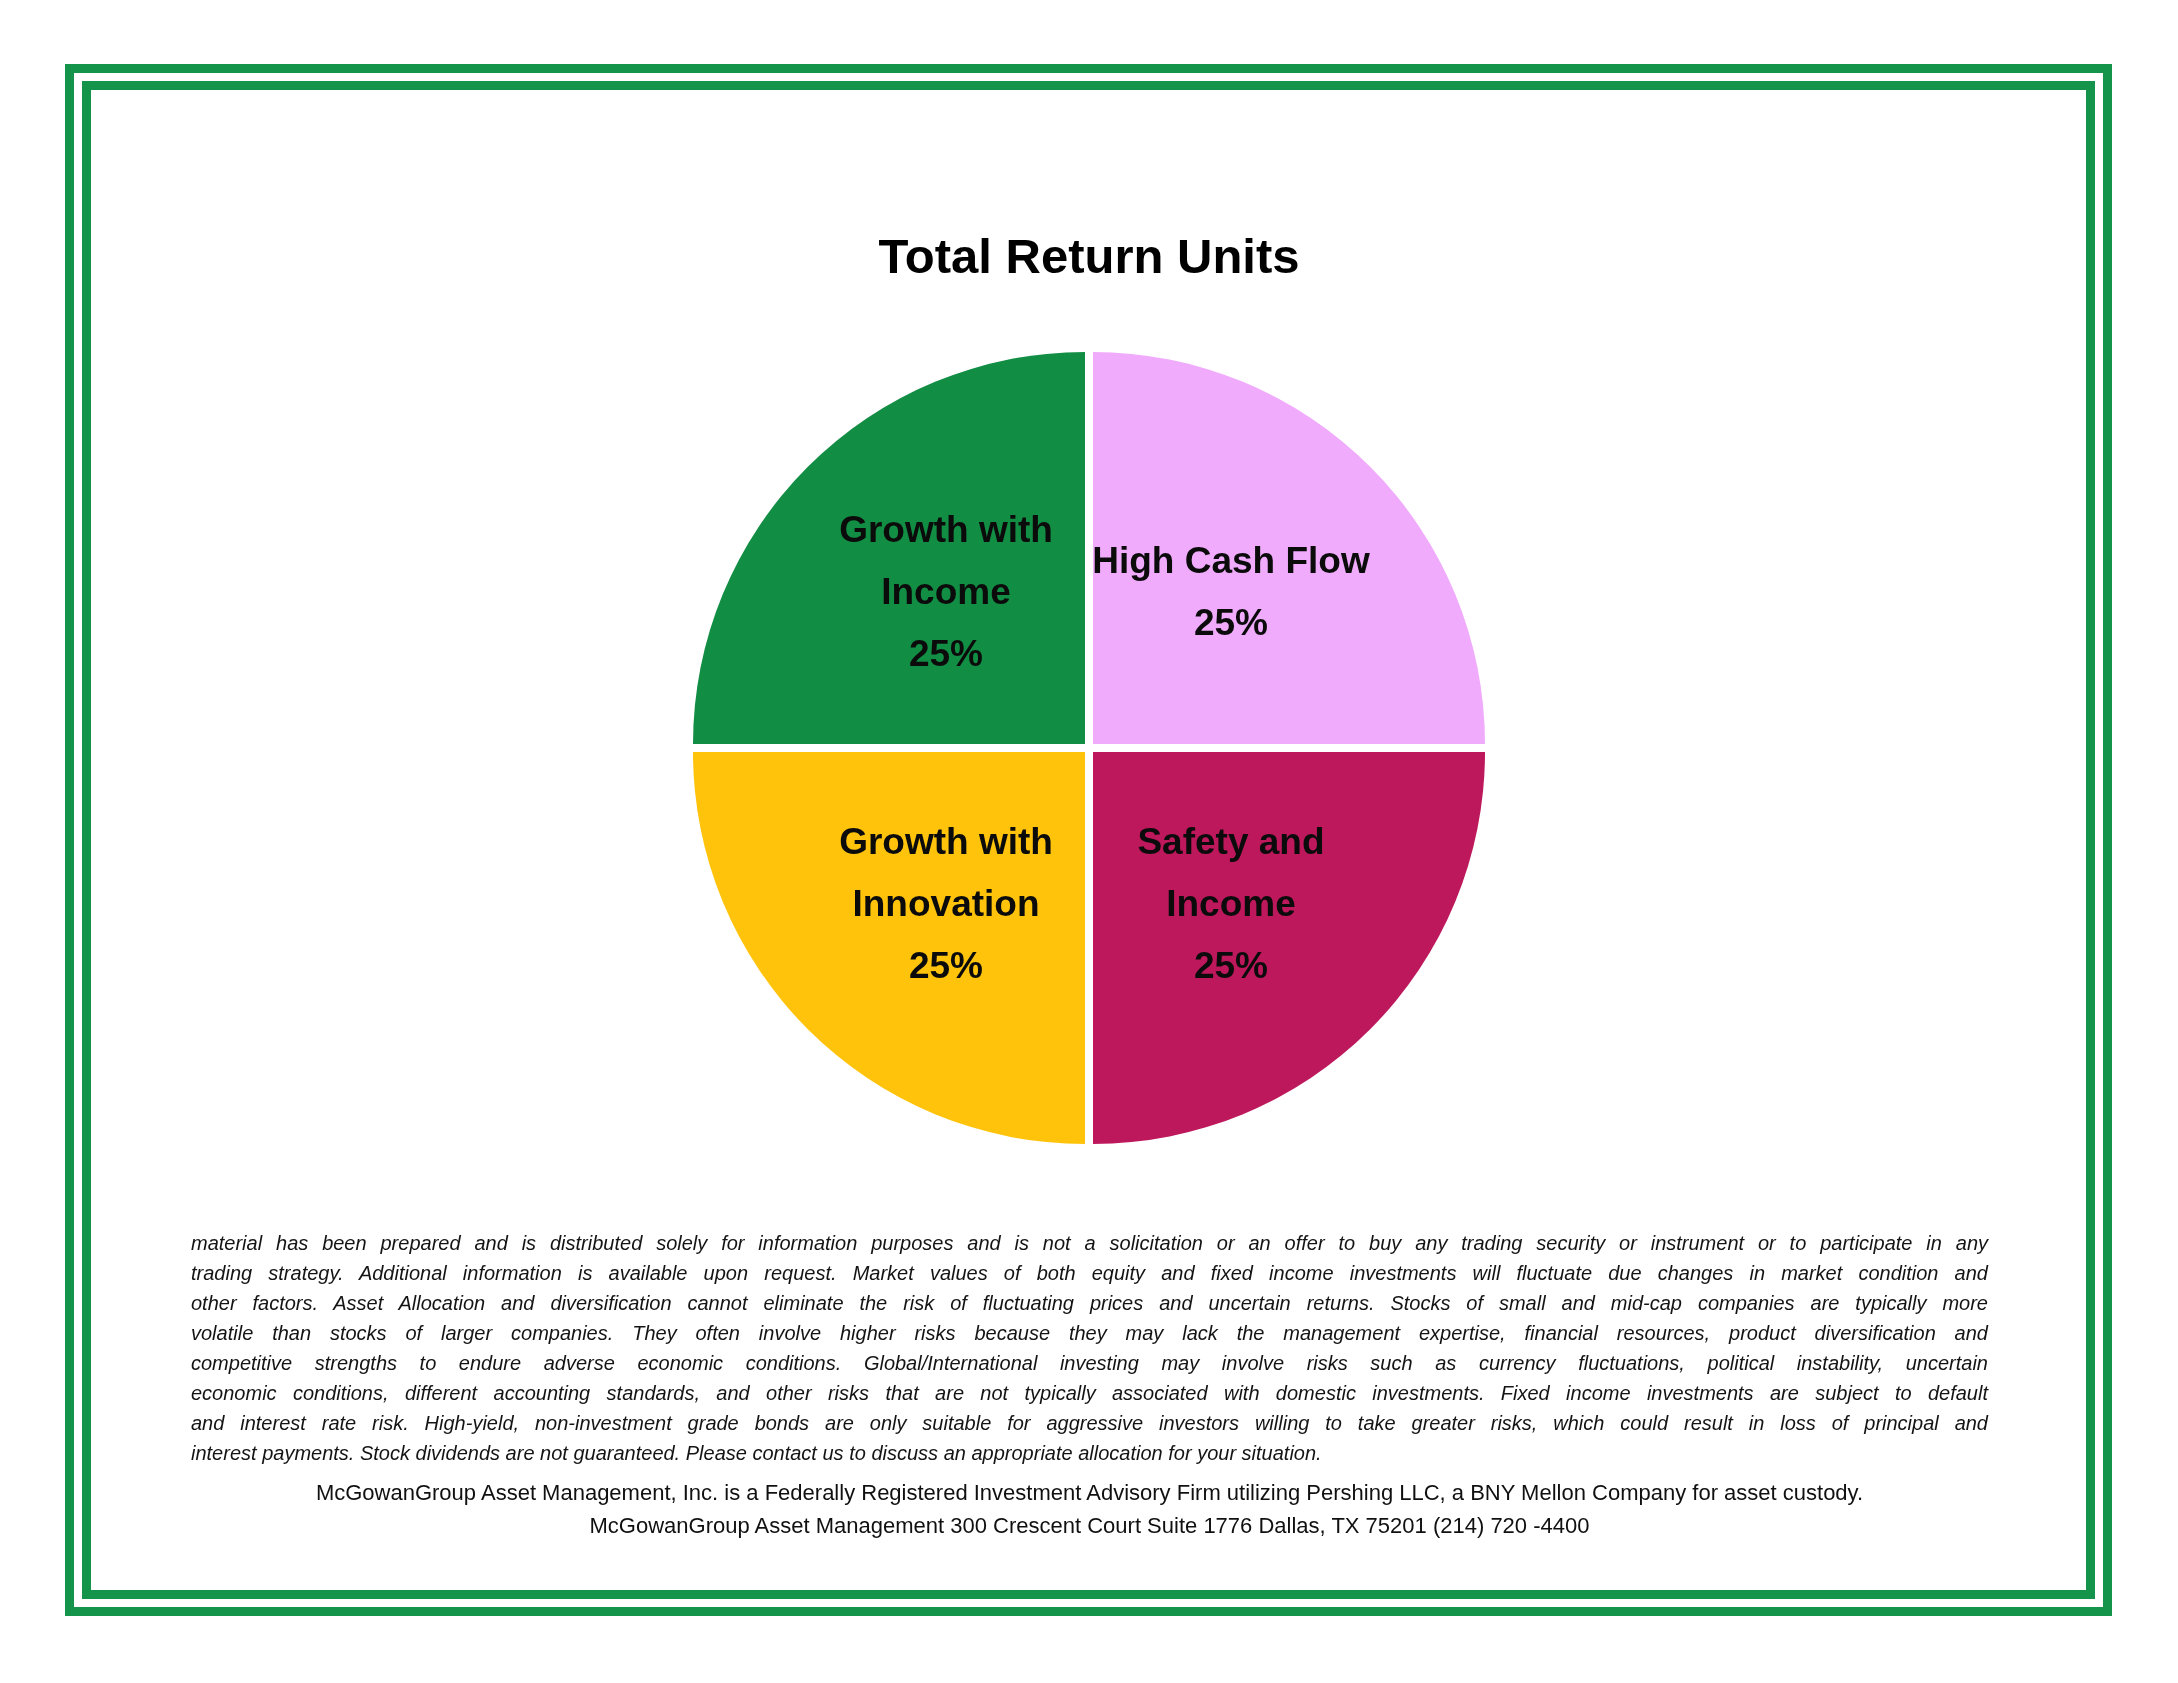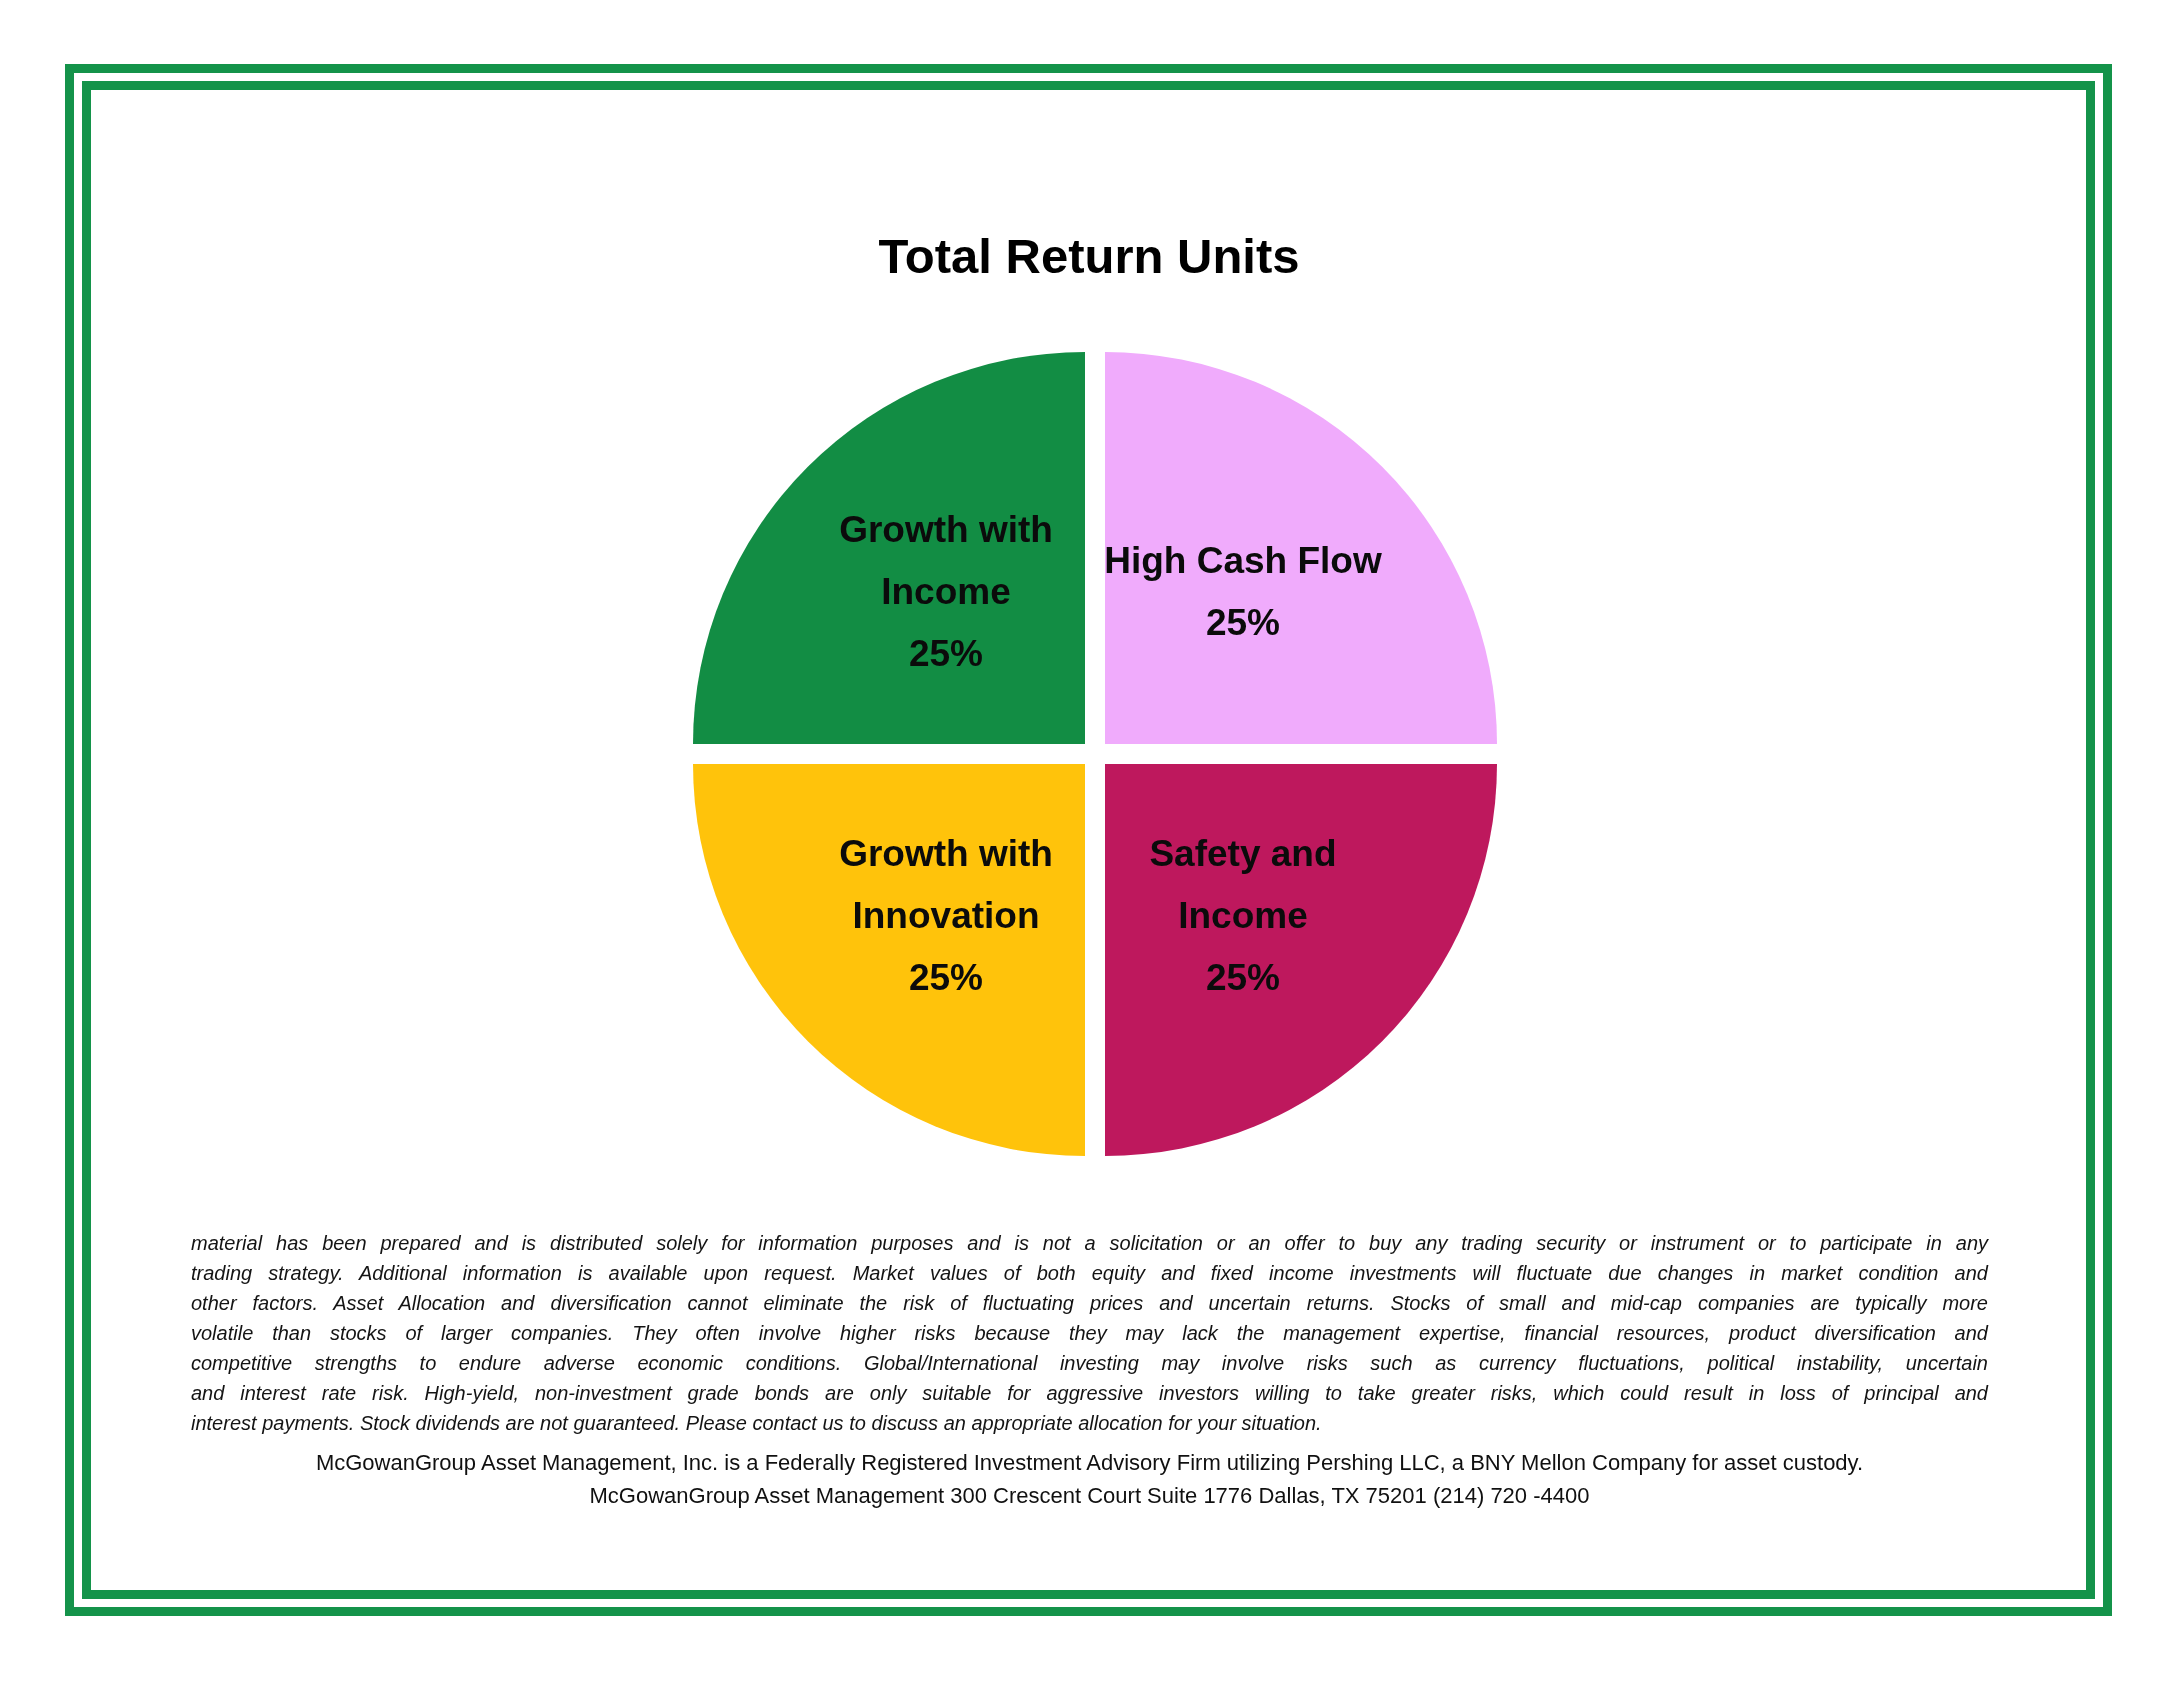--- a/index.html
+++ b/index.html
@@ -34,21 +34,21 @@
     color: #000000;
   }
   
   .pie {
     position: absolute;
     left: 693px; top: 352px;
     width: 792px; height: 792px;
     display: grid;
     grid-template-columns: 392px 392px;
     grid-template-rows: 392px 392px;
-    gap: 20px;
+    gap: 8px;
   }
   .quad { position: relative; }
   .q-tl { border-radius: 100% 0 0 0; }
   .q-tr { border-radius: 0 100% 0 0; }
   .q-bl { border-radius: 0 0 0 100%; }
   .q-br { border-radius: 0 0 100% 0; }
   .qlabel {
     position: absolute;
     transform: translate(-50%, -50%);
     text-align: center;
@@ -134,20 +134,21 @@
   </div>
 
 </div>
 
 <div class="textblock">
   <div class="disc-line justify">material has been prepared and is distributed solely for information purposes and is not a solicitation or an offer to buy any trading security or instrument or to participate in any</div>
   <div class="disc-line justify">trading strategy. Additional information is available upon request. Market values of both equity and fixed income investments will fluctuate due changes in market condition and</div>
   <div class="disc-line justify">other factors. Asset Allocation and diversification cannot eliminate the risk of fluctuating prices and uncertain returns. Stocks of small and mid-cap companies are typically more</div>
   <div class="disc-line justify">volatile than stocks of larger companies. They often involve higher risks because they may lack the management expertise, financial resources, product diversification and</div>
   <div class="disc-line justify">competitive strengths to endure adverse economic conditions. Global/International investing may involve risks such as currency fluctuations, political instability, uncertain</div>
+  <div class="disc-line justify">economic conditions, different accounting standards, and other risks that are not typically associated with domestic investments. Fixed income investments are subject to default</div>
   <div class="disc-line justify">and interest rate risk. High-yield, non-investment grade bonds are only suitable for aggressive investors willing to take greater risks, which could result in loss of principal and</div>
   <div class="disc-line">interest payments. Stock dividends are not guaranteed. Please contact us to discuss an appropriate allocation for your situation.</div>
 
   <div class="footer">
     <div>McGowanGroup Asset Management, Inc. is a Federally Registered Investment Advisory Firm utilizing Pershing LLC, a BNY Mellon Company for asset custody.</div>
     <div>McGowanGroup Asset Management 300 Crescent Court Suite 1776 Dallas, TX 75201 (214) 720 -4400</div>
   </div>
 </div>
 
 

